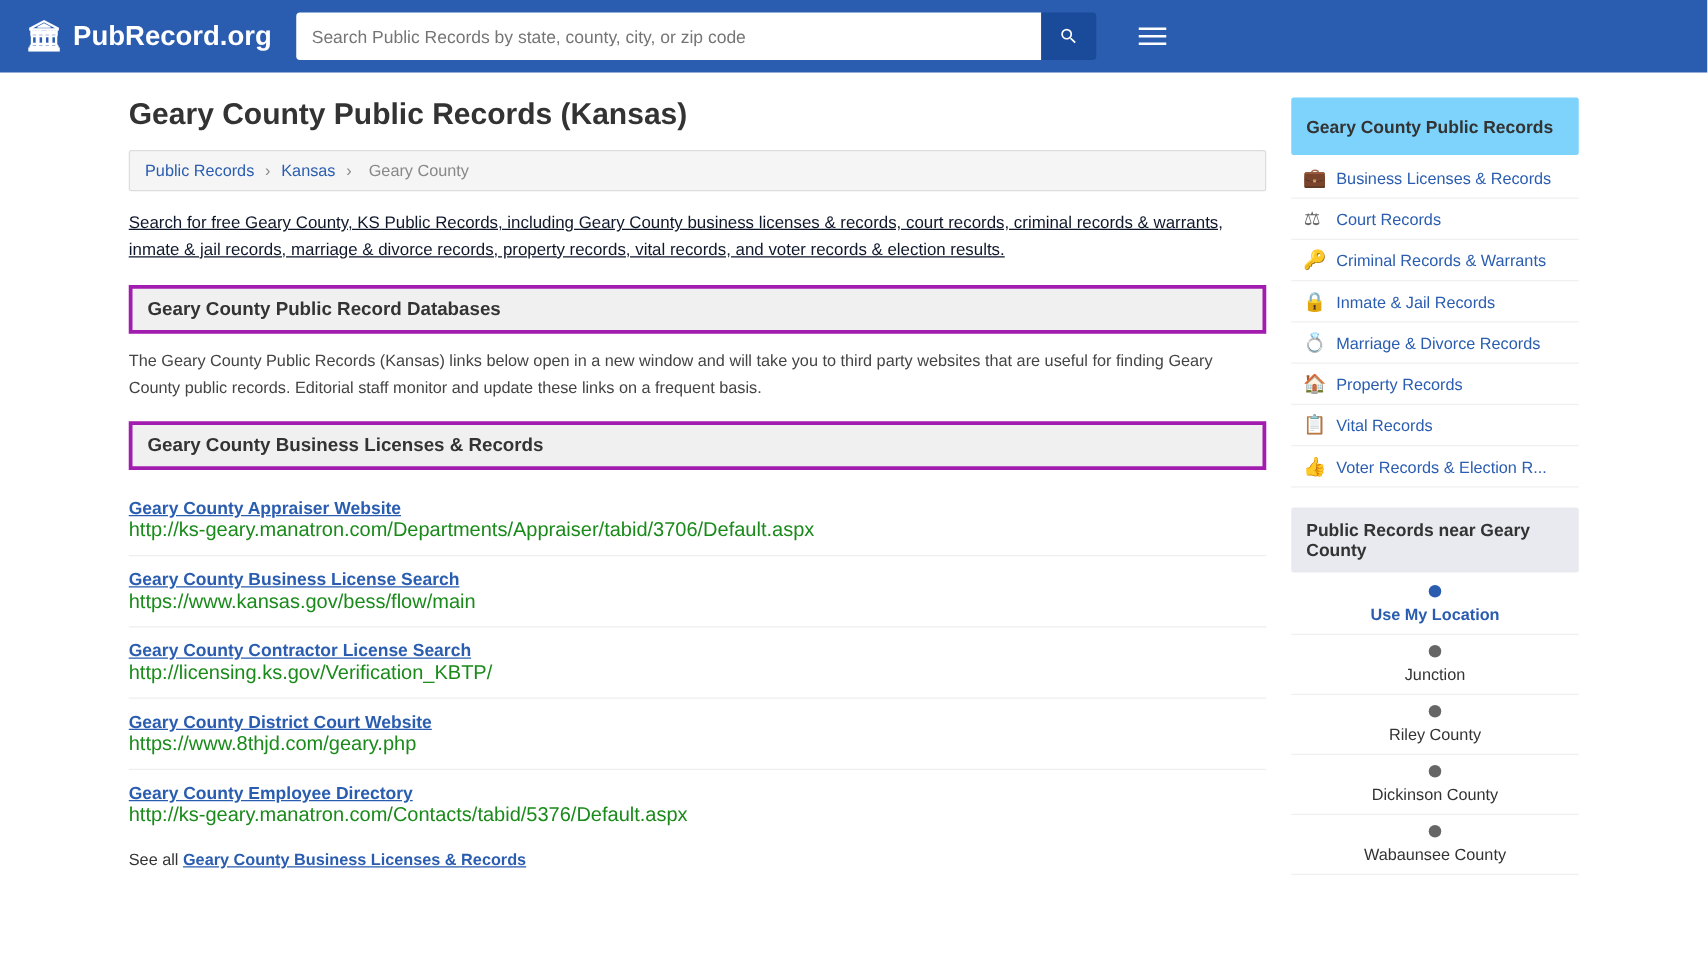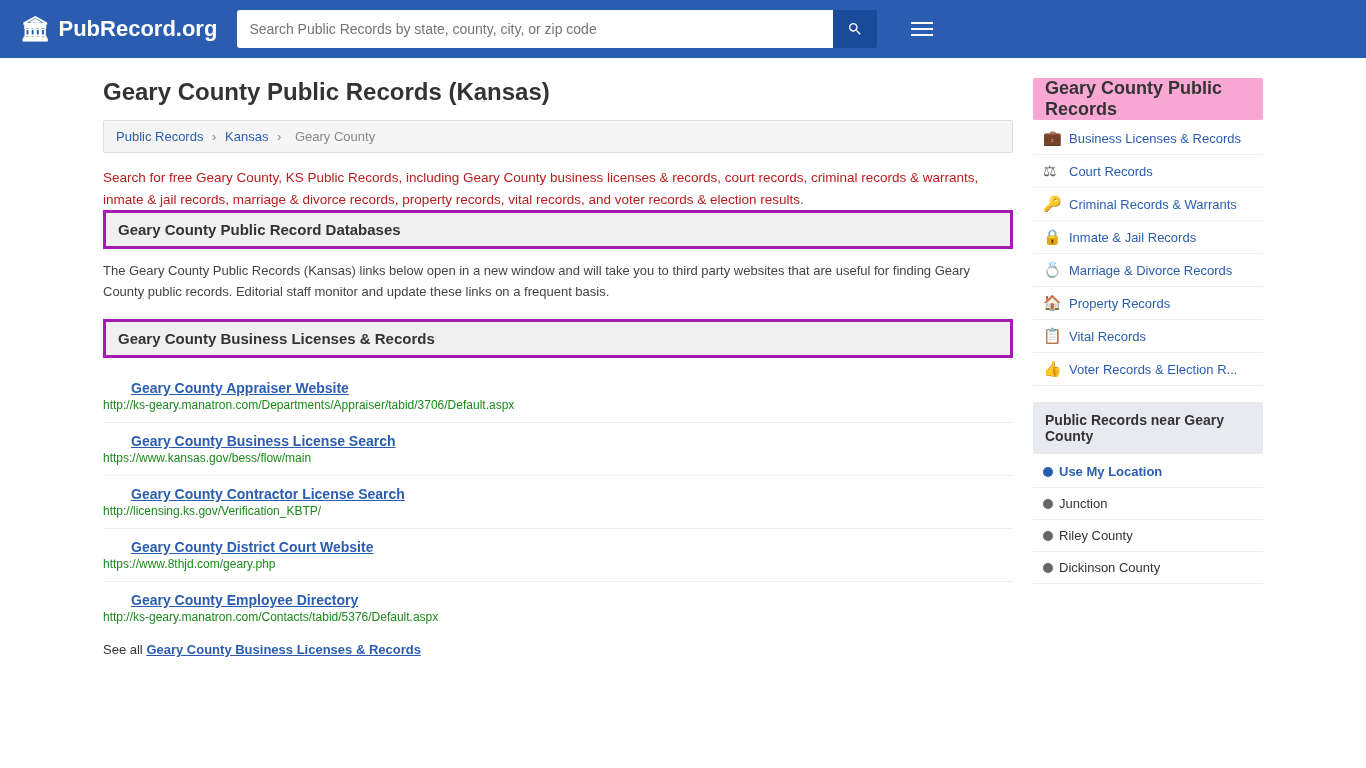--- a/index.html
+++ b/index.html
@@ -106,22 +106,24 @@
       color: #555;
       margin-bottom: 14px;
       border-radius: 2px;
     }
     #breadcrumb a { color: #2a5db0; text-decoration: none; }
     #breadcrumb span { color: #888; margin: 0 5px; }
 
     
     #description {
       font-size: 13.5px;
-      color: #b91c1c;
+      color: #0f172a;
       line-height: 1.6;
+      margin-bottom: 18px;
+      text-decoration: underline;
     }
 
     
     .section-header {
       background: #f0f0f0;
       border: 3px solid #a21caf;
       padding: 8px 12px;
       font-size: 15px;
       font-weight: bold;
       color: #333;
@@ -143,45 +145,44 @@
     }
     .record-entry:last-of-type {
       border-bottom: none;
     }
     .record-title {
       font-size: 14px;
       font-weight: bold;
       color: #2a5db0;
       text-decoration: underline;
       cursor: pointer;
-      margin-left: 28px;
     }
     .record-url {
-      font-size: 12px;
+      font-size: 16px;
       color: #1a8a1a;
       margin-top: 2px;
     }
 
     
     .see-all {
       font-size: 13px;
       color: #333;
       margin-top: 8px;
     }
     .see-all a {
       color: #2a5db0;
       font-weight: bold;
       text-decoration: underline;
     }
 
     
     .sidebar-section-title {
-      background: #f9a8d4;
-      padding: 0 12px;
-      font-size: 18px;
+      background: #7dd3fc;
+      padding: 15px 12px;
+      font-size: 14px;
       font-weight: bold;
       color: #333;
       margin-bottom: 2px;
       border-radius: 2px;
     }
     .sidebar-links {
       margin-bottom: 16px;
     }
     .sidebar-link-item {
       display: flex;
@@ -212,20 +213,21 @@
     }
     .nearby-item {
       display: flex;
       align-items: center;
       gap: 6px;
       padding: 8px 10px;
       font-size: 13px;
       color: #333;
       cursor: pointer;
       border-bottom: 1px solid #f0f0f0;
+      flex-direction: column;
     }
     .nearby-item.use-location {
       color: #2a5db0;
       font-weight: bold;
     }
     .location-dot {
       width: 10px;
       height: 10px;
       background: #666;
       border-radius: 50%;
@@ -358,16 +360,20 @@
           <span>Junction</span>
         </div>
         <div class="nearby-item">
           <div class="location-dot"></div>
           <span>Riley County</span>
         </div>
         <div class="nearby-item">
           <div class="location-dot"></div>
           <span>Dickinson County</span>
         </div>
+        <div class="nearby-item">
+          <div class="location-dot"></div>
+          <span>Wabaunsee County</span>
+        </div>
       </div>
 
   </div>
 </div>
 
 </body></html>

